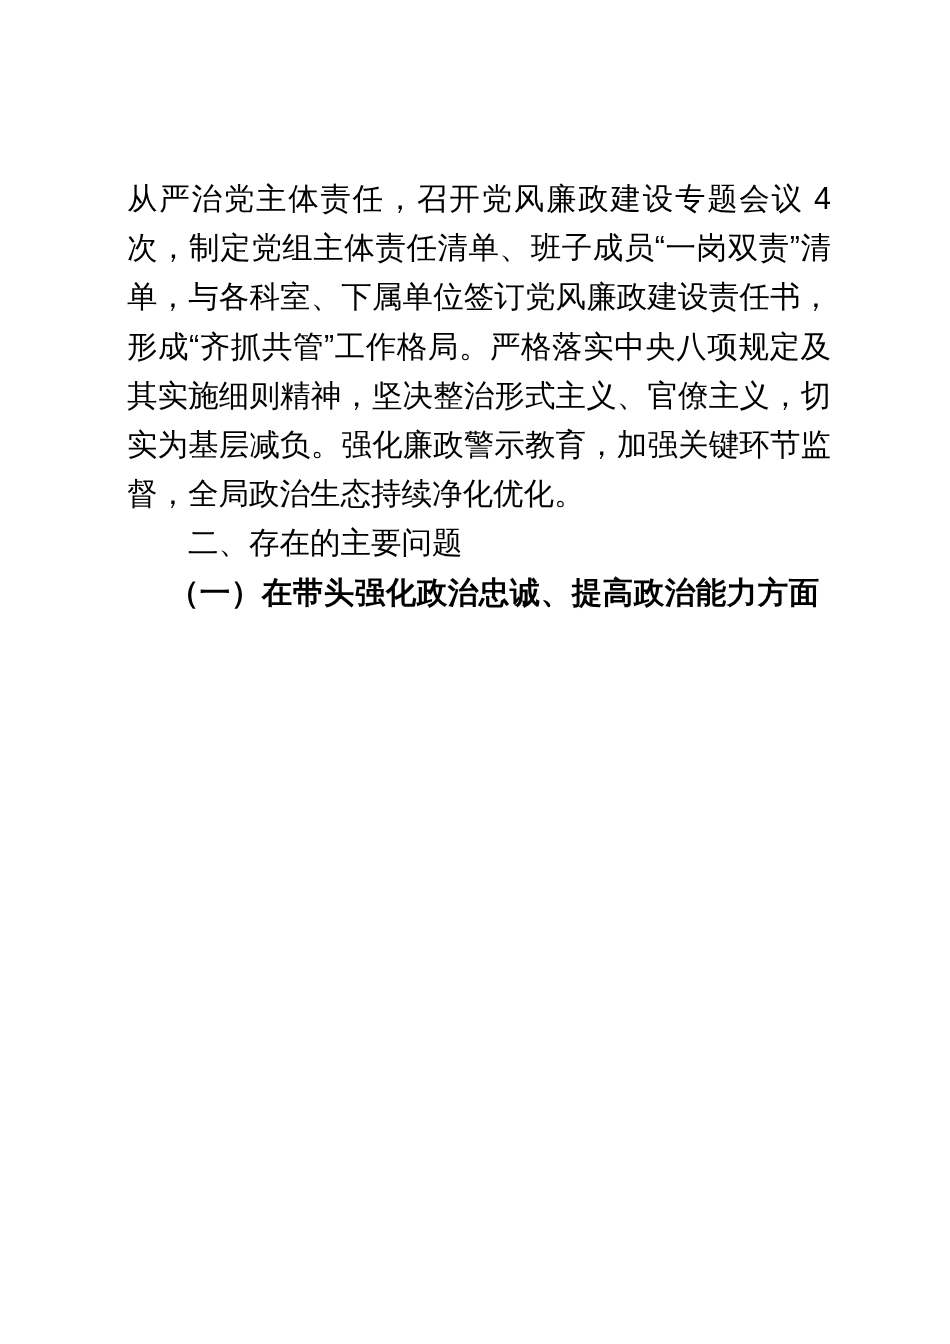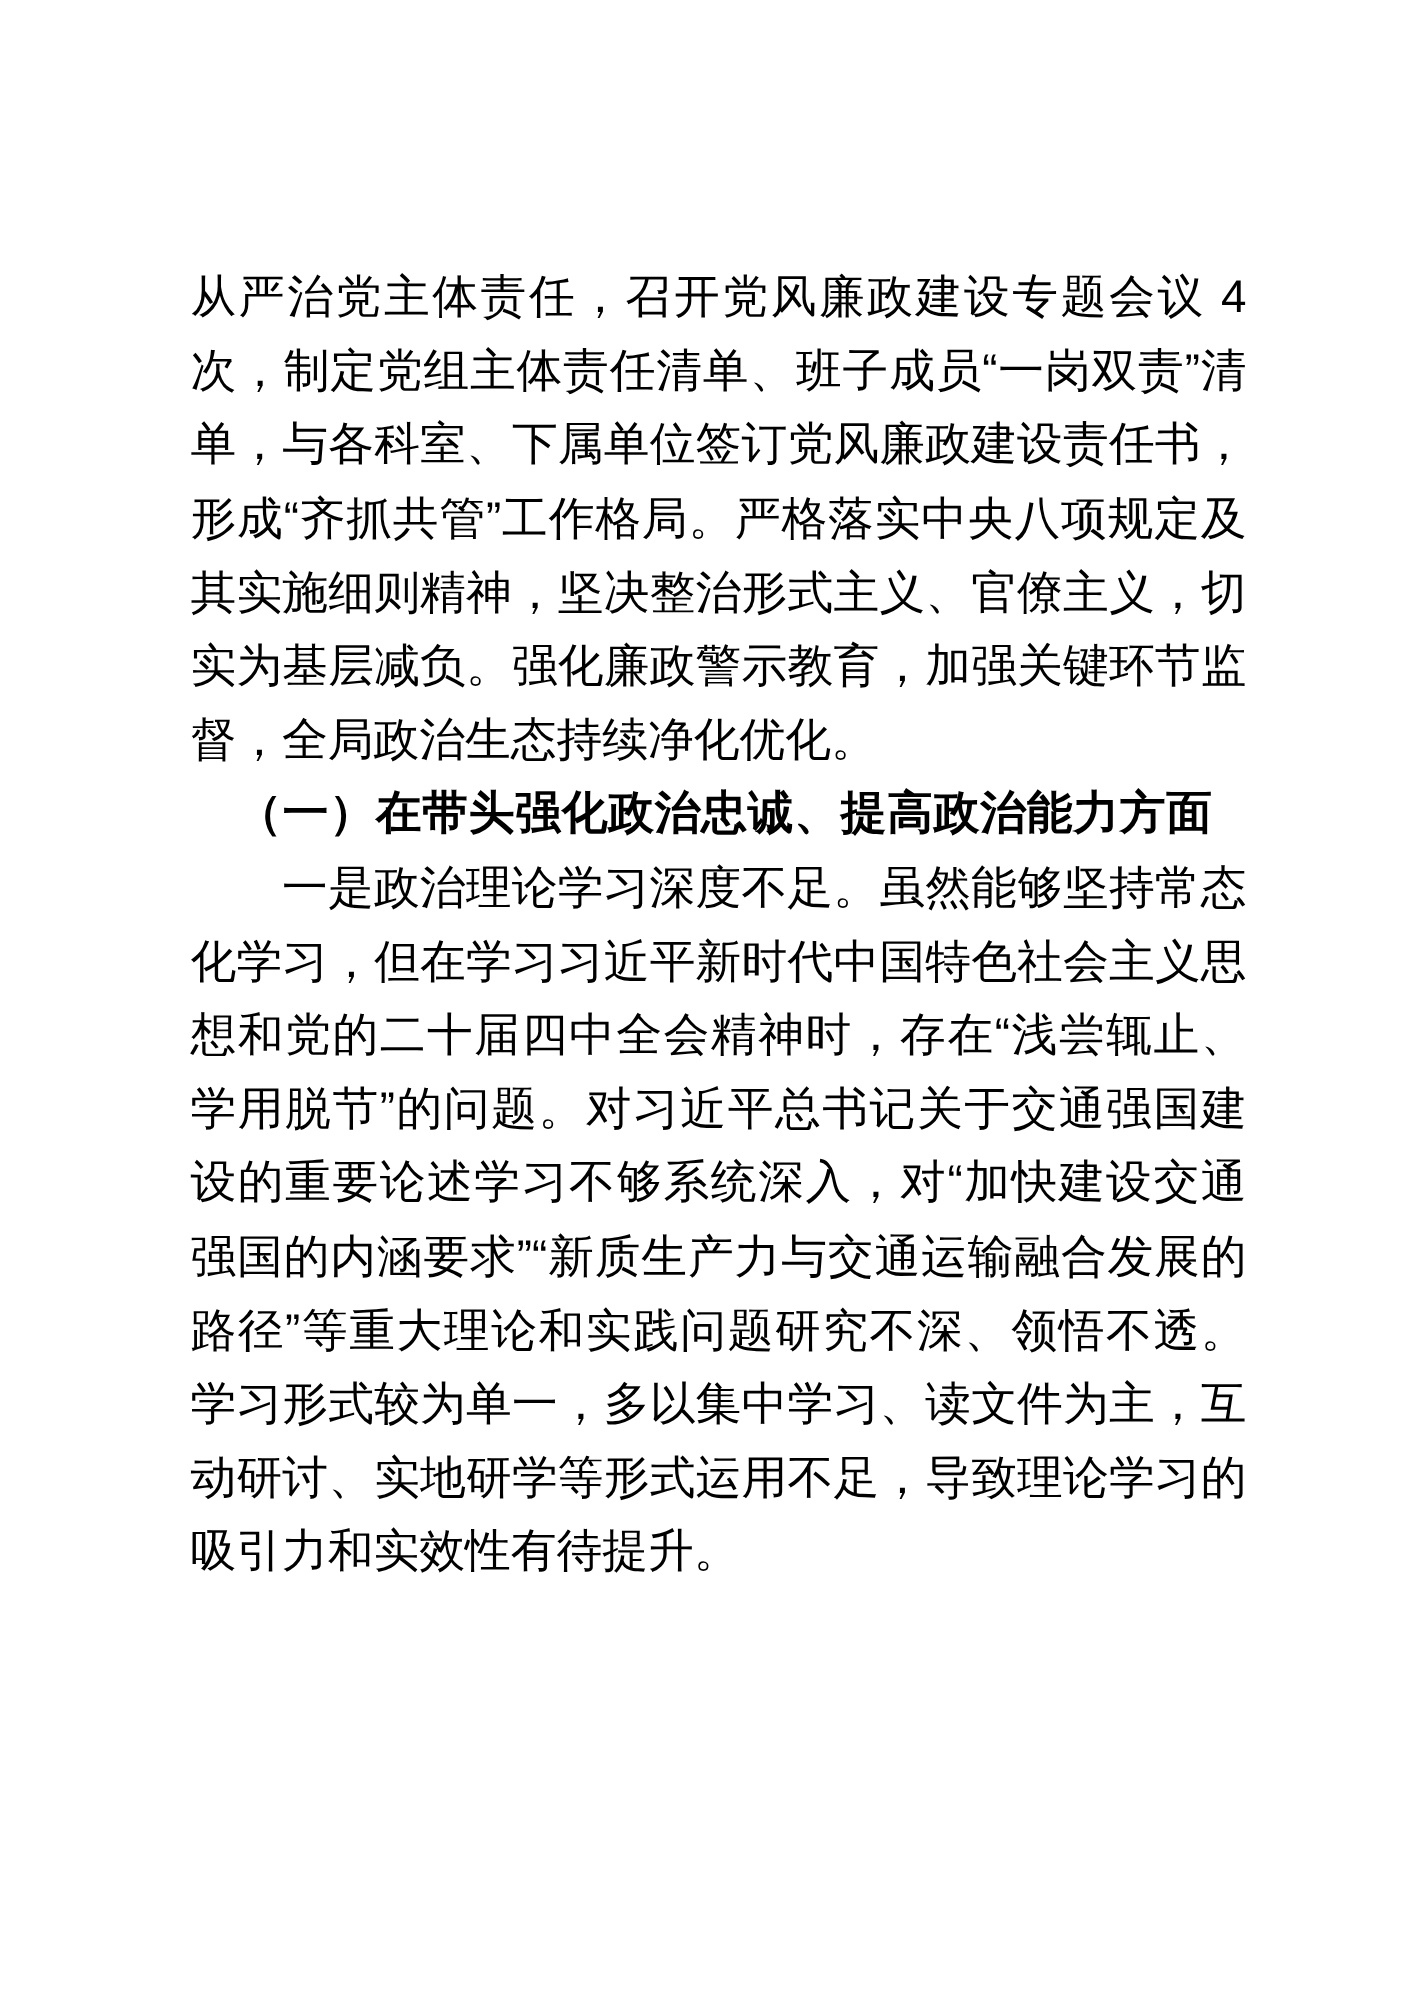--- a/index.html
+++ b/index.html
@@ -52,37 +52,37 @@
   
   .blk.sec-heading {
     text-indent: 2em;
     text-align: left;
   }
 
   
   .blk.sub-heading {
     font-weight: bold;
     text-indent: 1em;
-    text-align: left;
+    text-align: center;
     letter-spacing: 0.5px;
   }
 
   
   .blk.clipped {
     text-align: justify;
   }
 </style>
 </head>
 <body>
 
 <div class="page">
   <div class="page-body">
 
     <div class="blk cont">从严治党主体责任，召开党风廉政建设专题会议 4 次，制定党组主体责任清单、班子成员“一岗双责”清单，与各科室、下属单位签订党风廉政建设责任书，形成“齐抓共管”工作格局。严格落实中央八项规定及其实施细则精神，坚决整治形式主义、官僚主义，切实为基层减负。强化廉政警示教育，加强关键环节监督，全局政治生态持续净化优化。</div>
 
+    <div class="blk sec-heading">二、存在的主要问题</div>
 
     <div class="blk sub-heading">（一）在带头强化政治忠诚、提高政治能力方面</div>
 
-    <div class="blk para">一是政治理论学习深度不足。虽然能够坚持常态化学习，但在学习习近平新时代中国特色社会主义思想和党的二十届四中全会精神时，存在“浅尝辄止、学用脱节”的问题。对习近平总书记关于交通强国建设的重要论述学习不够系统深入，对“加快建设交通强国的内涵要求”“新质生产力与交通运输融合发展的路径”等重大理论和实践问题研究不深、领悟不透。学习形式较为单一，多以集中学习、读文件为主，互动研讨、实地研学等形式运用不足，导致理论学习的吸引力和实效性有待提升。</div>
 
 
   </div>
 </div>
 
 </body></html>

